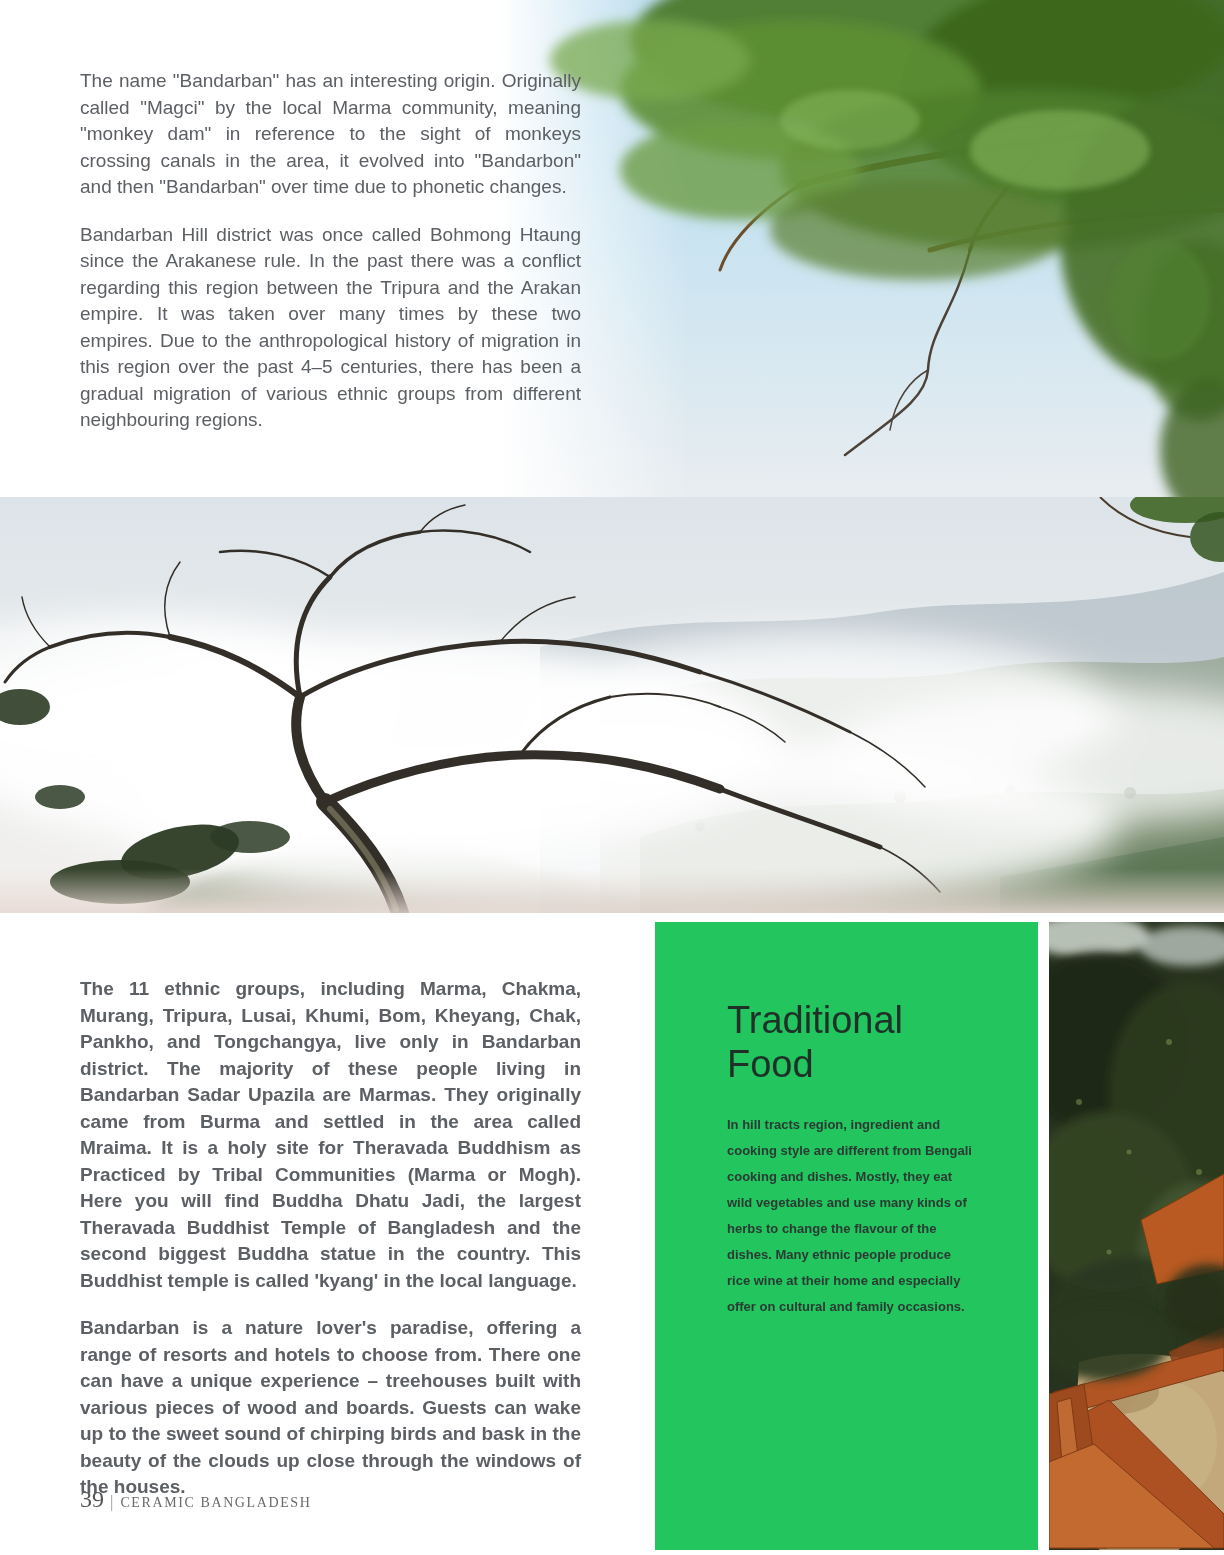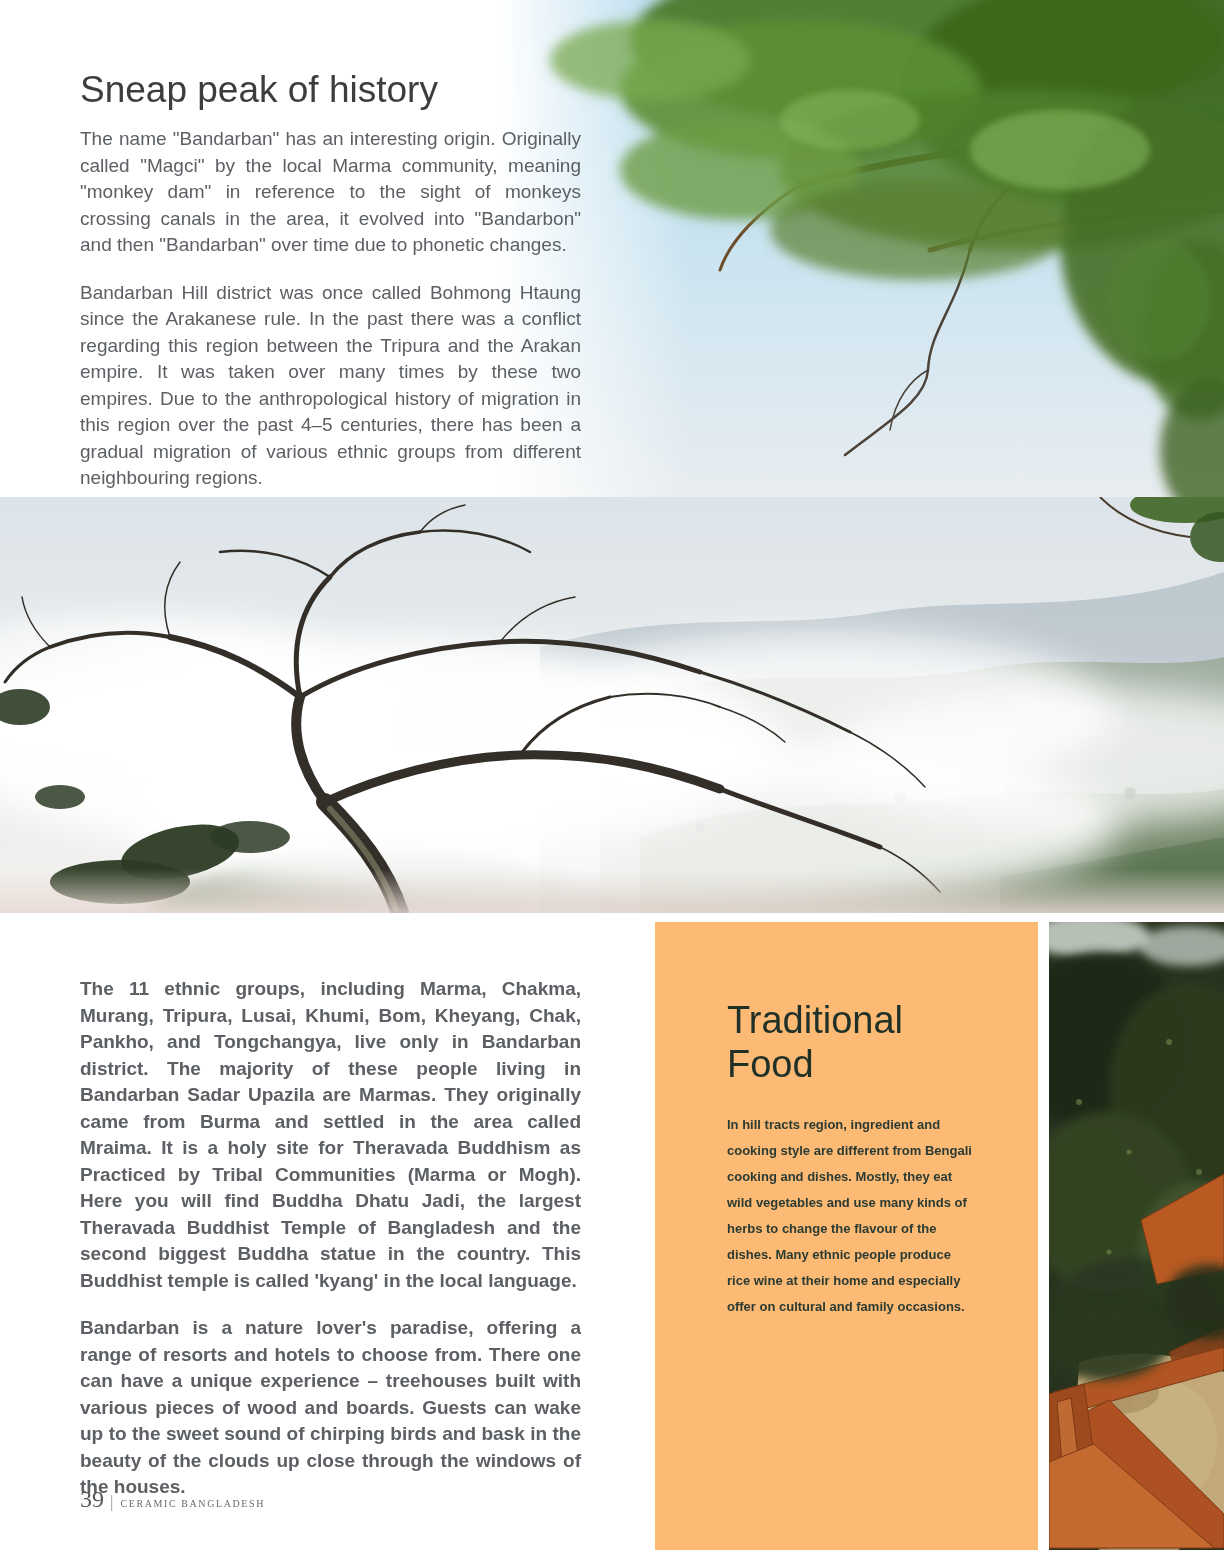--- a/index.html
+++ b/index.html
@@ -10,29 +10,29 @@
   .landscape{left:0;top:497px;width:1224px;height:416px;}
   .side-photo{left:1049px;top:922px;width:175px;height:628px;}
 
   .history{position:absolute;left:80px;top:68px;width:501px;}
   .page-title{margin:0 0 14px 0;font-size:37px;line-height:1.2;font-weight:400;color:#3d3d3d;}
   .body-par{margin:0 0 21px 0;font-size:19px;line-height:26.5px;color:#5c6064;
             text-align:justify;}
   .ethnic{position:absolute;left:80px;top:976px;width:501px;font-weight:bold;}
 
   .sidebar{position:absolute;left:655px;top:922px;width:383px;height:628px;
-           background:#fdba74;box-sizing:border-box;padding:76px 64px 0 72px;}
+           background:#22c55e;box-sizing:border-box;padding:76px 64px 0 72px;}
   .sidebar-title{margin:0 0 26px 0;font-size:38px;line-height:1.16;font-weight:400;color:#1f3028;}
   .sidebar-body{margin:0;font-size:13px;line-height:26px;font-weight:700;color:#2a3b33;}
 
   .footer{position:absolute;left:80px;top:1486px;display:flex;align-items:baseline;
           font-family:"Liberation Serif",serif;color:#5f5f5f;}
   .page-number{font-size:24px;color:#565656;}
   .footer-sep{font-size:17px;color:#9a9a9a;margin:0 7px 0 6px;}
-  .publication{font-size:10px;letter-spacing:1.6px;color:#6a6a6a;}
+  .publication{font-size:14px;letter-spacing:1.6px;color:#6a6a6a;}
 </style>
 </head>
 <body>
 
 <div class="page">
 
   <svg class="photo hero" viewBox="0 0 724 500" preserveAspectRatio="none">
     <defs>
       <linearGradient id="hSky" x1="0" y1="0" x2="0" y2="1">
         <stop offset="0" stop-color="#aed6ec"></stop>
@@ -152,21 +152,20 @@
     </g>
     <g>
       <ellipse cx="1185" cy="8" rx="55" ry="18" fill="#3f6526" opacity=".9"></ellipse>
       <ellipse cx="1220" cy="40" rx="30" ry="25" fill="#33551e" opacity=".85"></ellipse>
       <path d="M1100,0 C1120,20 1150,35 1190,40" stroke="#4a3c2c" stroke-width="2" fill="none"></path>
     </g>
     <rect y="372" width="1224" height="44" fill="url(#lHaze)"></rect>
   </svg>
 
   <section class="history">
-    <h1 class="page-title">Sneap peak of history</h1>
     <p class="body-par">The name "Bandarban" has an interesting origin. Originally called "Magci" by the local Marma community, meaning "monkey dam" in reference to the sight of monkeys crossing canals in the area, it evolved into "Bandarbon" and then "Bandarban" over time due to phonetic changes.</p>
     <p class="body-par">Bandarban Hill district was once called Bohmong Htaung since the Arakanese rule. In the past there was a conflict regarding this region between the Tripura and the Arakan empire. It was taken over many times by these two empires. Due to the anthropological history of migration in this region over the past 4–5 centuries, there has been a gradual migration of various ethnic groups from different neighbouring regions.</p>
   </section>
 
   <section class="ethnic">
     <p class="body-par">The 11 ethnic groups, including Marma, Chakma, Murang, Tripura, Lusai, Khumi, Bom, Kheyang, Chak, Pankho, and Tongchangya, live only in Bandarban district. The majority of these people living in Bandarban Sadar Upazila are Marmas. They originally came from Burma and settled in the area called Mraima. It is a holy site for Theravada Buddhism as Practiced by Tribal Communities (Marma or Mogh). Here you will find Buddha Dhatu Jadi, the largest Theravada Buddhist Temple of Bangladesh and the second biggest Buddha statue in the country. This Buddhist temple is called 'kyang' in the local language.</p>
     <p class="body-par">Bandarban is a nature lover's paradise, offering a range of resorts and hotels to choose from. There one can have a unique experience – treehouses built with various pieces of wood and boards. Guests can wake up to the sweet sound of chirping birds and bask in the beauty of the clouds up close through the windows of the houses.</p>
   </section>
 
   <aside class="sidebar">

